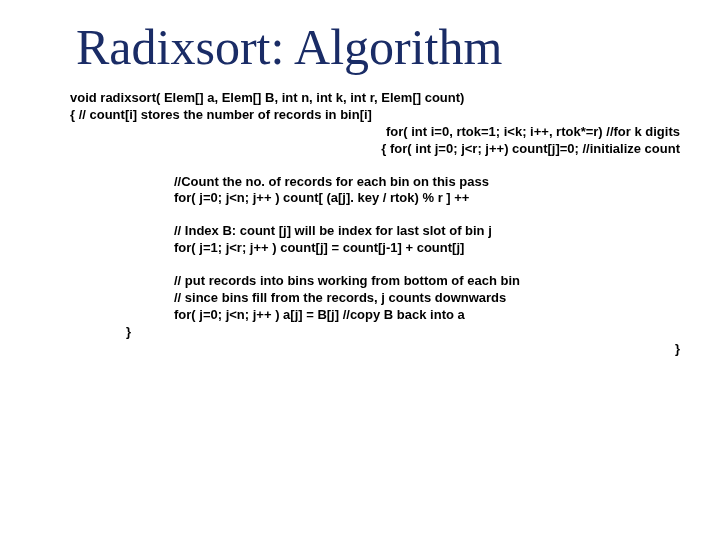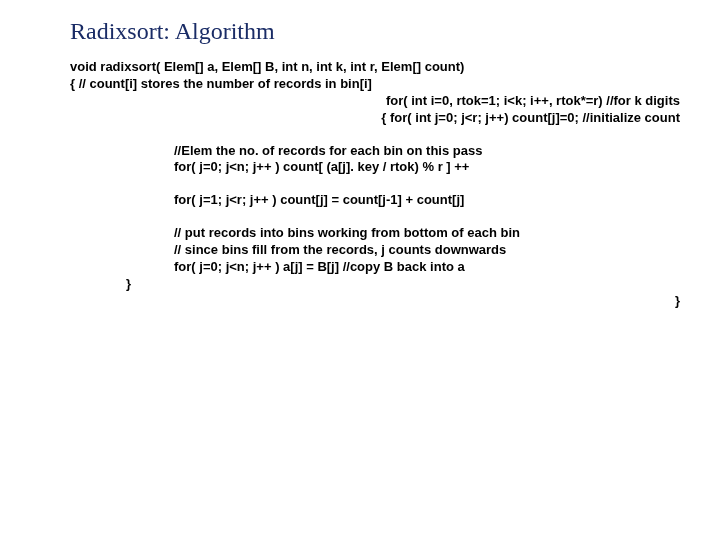--- a/index.html
+++ b/index.html
@@ -11,23 +11,23 @@
     font-family: Arial, Helvetica, sans-serif;
     color: #000;
     overflow: hidden;
   }
   .slide {
     padding: 18px 40px 20px 70px;
     box-sizing: border-box;
   }
   .title {
     font-family: "Times New Roman", Times, serif;
-    font-size: 24px;
+    font-size: 50px;
     color: #1a2c66;
-    margin: 0 0 14px 0;
+    margin: 0 0 14px 6px;
     font-weight: normal;
   }
   .code {
     font-size: 13px;
     line-height: 1.3;
     font-weight: bold;
     font-family: Arial, Helvetica, sans-serif;
   }
   .l0 { margin-left: 0; }
   .l1 { margin-left: 28px; text-align: right; }
@@ -40,23 +40,24 @@
 
 <div class="slide">
   <h1 class="title">Radixsort: Algorithm</h1>
 
   <div class="code">
     <div class="l0">void radixsort( Elem[] a, Elem[] B, int n, int k, int r, Elem[] count)</div>
     <div class="l0">{    // count[i] stores the number of records in bin[i]</div>
     <div class="l1">for( int i=0, rtok=1; i&lt;k; i++, rtok*=r) //for k digits</div>
     <div class="l1">{         for( int j=0; j&lt;r; j++)    count[j]=0;  //initialize count</div>
     <div class="gap"></div>
-    <div class="l3">//Elem the no. of records for each bin on this pass</div>
+    <div class="l3">//Count the no. of records for each bin on this pass</div>
     <div class="l3">for( j=0; j&lt;n; j++ )    count[ (a[j]. key / rtok) % r ] ++</div>
     <div class="gap"></div>
+    <div class="l3">// Index B: count [j] will be index for last slot of bin j</div>
     <div class="l3">for( j=1; j&lt;r; j++ )  count[j] = count[j-1] + count[j]</div>
     <div class="gap"></div>
     <div class="l3">// put records into bins working from bottom of each bin</div>
     <div class="l3">// since bins fill from the records, j counts downwards</div>
     <div class="l3">for( j=0; j&lt;n; j++ ) a[j] = B[j]    //copy B back into a</div>
     <div class="l2">}</div>
     <div class="l1">}</div>
   </div>
 </div>
 

